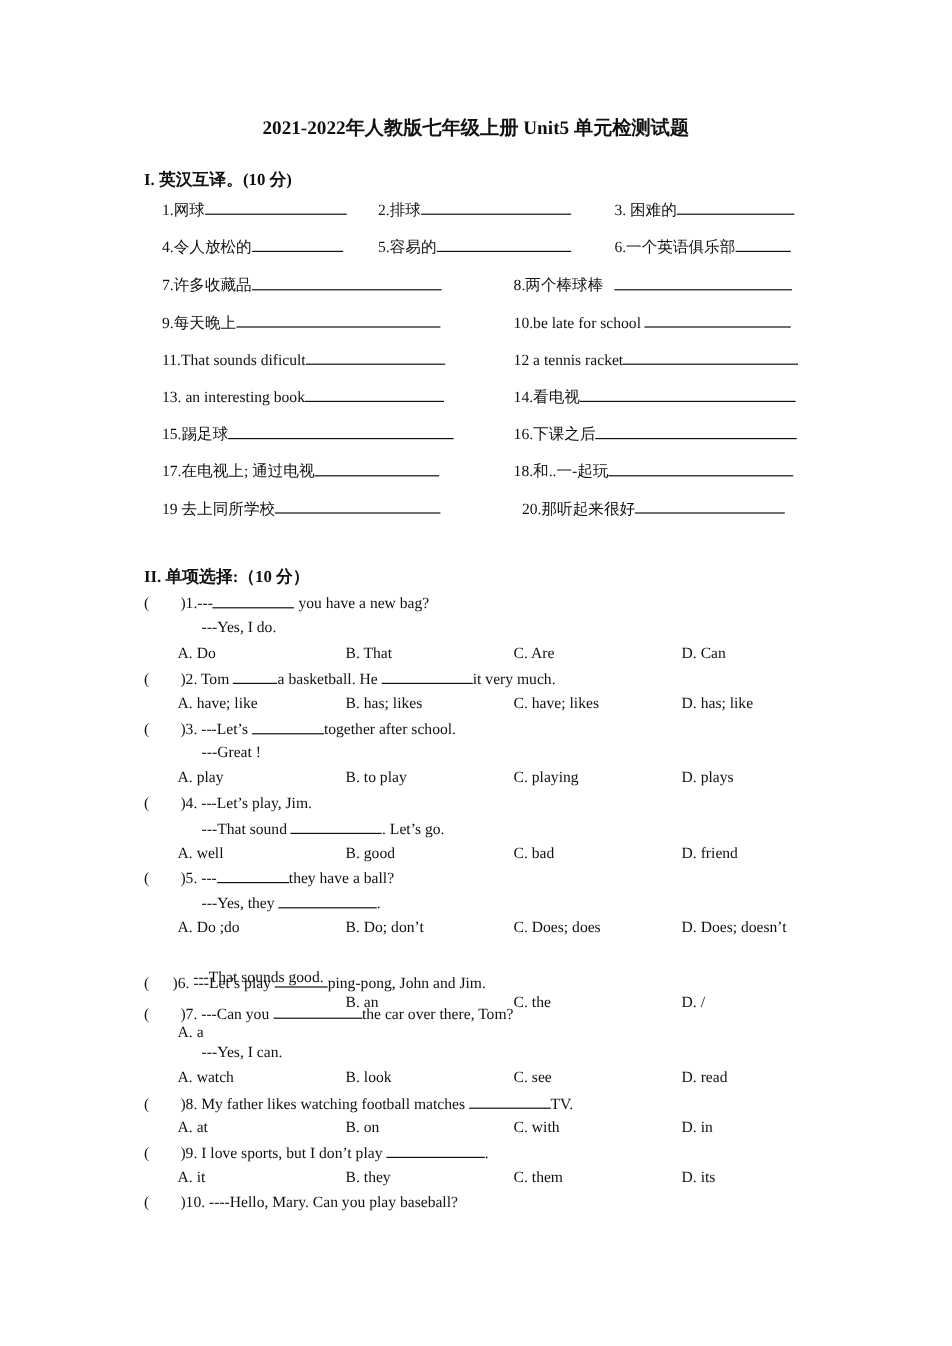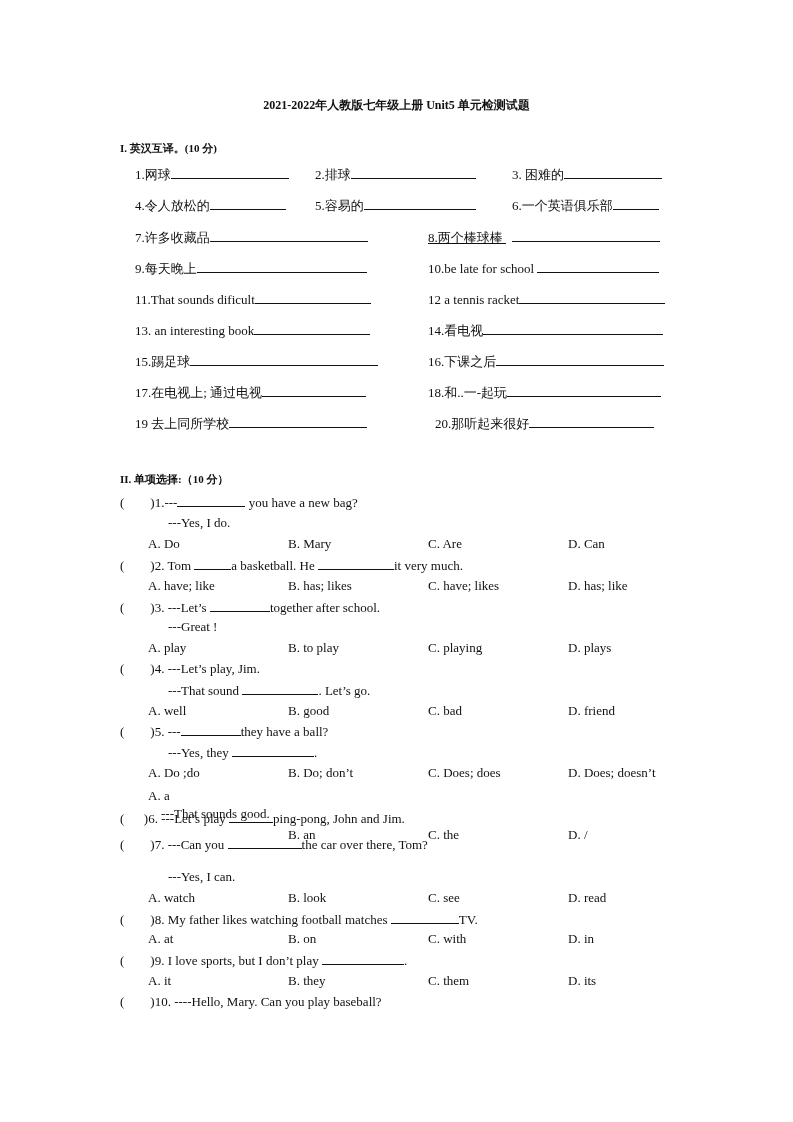--- a/index.html
+++ b/index.html
@@ -3,24 +3,24 @@
   <meta charset="utf-8">
   <style>
     html, body { margin: 0; padding: 0; background: #ffffff; }
     body {
       width: 793px; height: 1122px; position: relative; overflow: hidden;
       font-family: "Liberation Serif", "DejaVu Serif", serif;
       color: #111111; font-size: 13px;
     }
     .title {
       position: absolute; left: 0; width: 793px; top: 97px;
-      text-align: center; font-weight: bold; font-size: 12px;
+      text-align: center; font-weight: bold; font-size: 16px;
     }
     .section-h {
-      position: absolute; left: 120px; font-weight: bold; font-size: 11px;
+      position: absolute; left: 120px; font-weight: bold; font-size: 14px;
     }
     .abs { position: absolute; white-space: nowrap; line-height: 16px; }
     .blank {
       display: inline-block; border-bottom: 1px solid #111; height: 12px;
       vertical-align: baseline;
     }
     .opt { position: absolute; white-space: nowrap; line-height: 16px; }
   </style>
 </head>
 <body>
@@ -31,21 +31,21 @@
 
 <div class="abs" style="left:135px;top:166px;"><span>1.网球</span><span class="blank" style="width:118px;"></span></div>
 <div class="abs" style="left:315px;top:166px;"><span>2.排球</span><span class="blank" style="width:125px;"></span></div>
 <div class="abs" style="left:512px;top:166px;"><span>3.  困难的</span><span class="blank" style="width:98px;"></span></div>
 
 <div class="abs" style="left:135px;top:197px;"><span>4.令人放松的</span><span class="blank" style="width:76px;"></span></div>
 <div class="abs" style="left:315px;top:197px;"><span>5.容易的</span><span class="blank" style="width:112px;"></span></div>
 <div class="abs" style="left:512px;top:197px;"><span>6.一个英语俱乐部</span><span class="blank" style="width:46px;"></span></div>
 
 <div class="abs" style="left:135px;top:229px;"><span>7.许多收藏品</span><span class="blank" style="width:158px;"></span></div>
-<div class="abs" style="left:428px;top:229px;text-decoration:underline;"><span>8.两个棒球棒 </span><span class="blank" style="width:148px;margin-left:6px;"></span></div>
+<div class="abs" style="left:428px;top:229px;"><span>8.两个棒球棒 </span><span class="blank" style="width:148px;margin-left:6px;"></span></div>
 
 <div class="abs" style="left:135px;top:260px;"><span>9.每天晚上</span><span class="blank" style="width:170px;"></span></div>
 <div class="abs" style="left:428px;top:260px;"><span>10.be late for school </span><span class="blank" style="width:122px;"></span></div>
 
 <div class="abs" style="left:135px;top:291px;"><span>11.That sounds dificult</span><span class="blank" style="width:116px;"></span></div>
 <div class="abs" style="left:428px;top:291px;"><span>12 a tennis racket</span><span class="blank" style="width:146px;"></span></div>
 
 <div class="abs" style="left:135px;top:322px;"><span>13. an interesting book</span><span class="blank" style="width:116px;"></span></div>
 <div class="abs" style="left:428px;top:322px;"><span>14.看电视</span><span class="blank" style="width:180px;"></span></div>
 
@@ -56,21 +56,21 @@
 <div class="abs" style="left:428px;top:384px;"><span>18.和..一-起玩</span><span class="blank" style="width:154px;"></span></div>
 
 <div class="abs" style="left:135px;top:415px;"><span>19 去上同所学校</span><span class="blank" style="width:138px;"></span></div>
 <div class="abs" style="left:435px;top:415px;"><span>20.那听起来很好</span><span class="blank" style="width:125px;"></span></div>
 
 <div class="section-h" style="top:472px;">II.  单项选择:（10 分）</div>
 
 <div class="abs" style="left:120px;top:494px;"><span style="white-space:pre;">(        )</span><span>1.---</span><span class="blank" style="width:68px;"></span><span> you have a new bag?</span></div>
 <div class="abs" style="left:168px;top:515px;">---Yes, I do.</div>
 <div class="opt" style="left:148px;top:536px;">A.   Do</div>
-<div class="opt" style="left:288px;top:536px;">B. Mary</div>
+<div class="opt" style="left:288px;top:536px;">B. That</div>
 <div class="opt" style="left:428px;top:536px;">C. Are</div>
 <div class="opt" style="left:568px;top:536px;">D. Can</div>
 
 <div class="abs" style="left:120px;top:557px;"><span style="white-space:pre;">(        )</span><span>2. Tom </span><span class="blank" style="width:37px;"></span><span>a basketball. He </span><span class="blank" style="width:76px;"></span><span>it very much.</span></div>
 <div class="opt" style="left:148px;top:578px;">A. have; like</div>
 <div class="opt" style="left:288px;top:578px;">B. has; likes</div>
 <div class="opt" style="left:428px;top:578px;">C. have; likes</div>
 <div class="opt" style="left:568px;top:578px;">D. has; like</div>
 
 <div class="abs" style="left:120px;top:599px;"><span style="white-space:pre;">(        )</span><span>3. ---Let’s </span><span class="blank" style="width:60px;"></span><span>together after school.</span></div>
@@ -89,21 +89,21 @@
 
 <div class="abs" style="left:120px;top:723px;"><span style="white-space:pre;">(        )</span><span>5. ---</span><span class="blank" style="width:60px;"></span><span>they have a ball?</span></div>
 <div class="abs" style="left:168px;top:744px;"><span>---Yes, they </span><span class="blank" style="width:82px;"></span><span>.</span></div>
 <div class="opt" style="left:148px;top:765px;">A. Do ;do</div>
 <div class="opt" style="left:288px;top:765px;">B. Do; don’t</div>
 <div class="opt" style="left:428px;top:765px;">C. Does; does</div>
 <div class="opt" style="left:568px;top:765px;">D. Does; doesn’t</div>
 
 <div class="abs" style="left:120px;top:786px;margin-top:24px;"><span style="white-space:pre;">(      )</span><span>6. ---Let’s play </span><span class="blank" style="width:44px;"></span><span>ping-pong, John and Jim.</span></div>
 <div class="abs" style="left:161px;top:806px;">---That sounds good.</div>
-<div class="opt" style="left:148px;top:788px;">A. a</div>
+<div class="opt" style="left:148px;top:852px;">A. a</div>
 <div class="opt" style="left:288px;top:827px;">B. an</div>
 <div class="opt" style="left:428px;top:827px;">C. the</div>
 <div class="opt" style="left:568px;top:827px;">D. /</div>
 
 <div class="abs" style="left:120px;top:836px;"><span style="white-space:pre;">(        )</span><span>7. ---Can you </span><span class="blank" style="width:74px;"></span><span>the car over there, Tom?</span></div>
 <div class="abs" style="left:168px;top:869px;">---Yes, I can.</div>
 <div class="opt" style="left:148px;top:890px;">A. watch</div>
 <div class="opt" style="left:288px;top:890px;">B. look</div>
 <div class="opt" style="left:428px;top:890px;">C. see</div>
 <div class="opt" style="left:568px;top:890px;">D. read</div>

